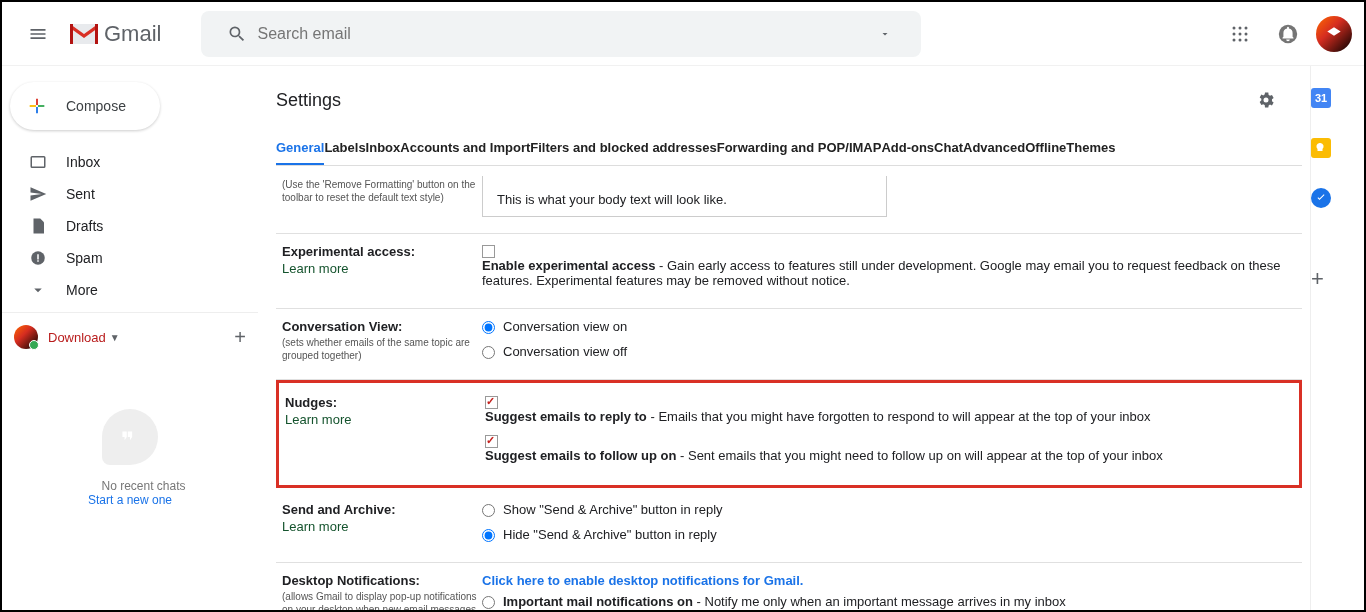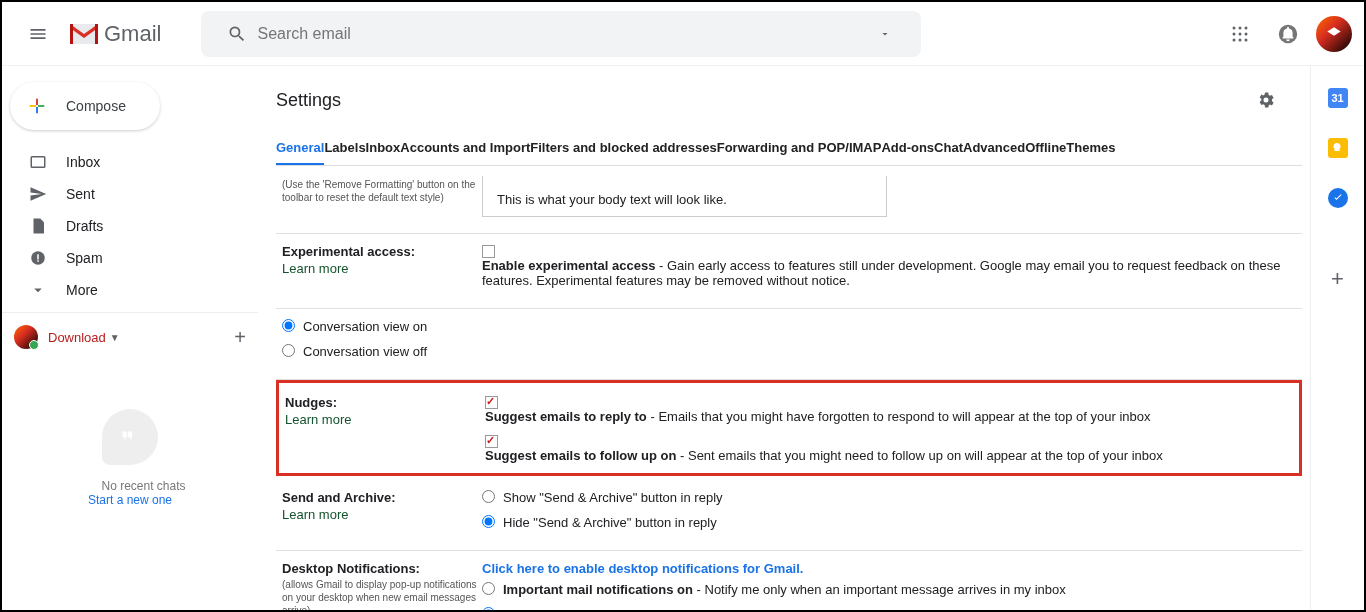--- a/index.html
+++ b/index.html
@@ -46,30 +46,30 @@
 .tab.active { color:#1a73e8; border-bottom:2px solid #1a73e8; }
 .settings-body { overflow-y: scroll; height: 450px; padding-right: 0; }
 .settings-body::-webkit-scrollbar { width:14px; }
 .settings-body::-webkit-scrollbar-thumb { background:#dadce0; border-radius:8px; }
 .row { display:flex; padding: 10px 6px; border-bottom:1px solid #e0e0e0; }
 .row .leftcol { width: 200px; }
 .row .leftcol .lbl { font-size:13px; font-weight:bold; }
 .row .leftcol .sub { font-size:10px; color:#555; line-height:1.3; margin-top:2px;}
 .row .leftcol .learn { font-size:13px; color:#14532d; cursor:pointer; display:block; margin-top:2px;}
 .row .rightcol { flex:1; font-size:13px; }
-.radio-line { display:flex; align-items:flex-start; margin-bottom: 10px; }
+.radio-line { display:flex; align-items:flex-end; margin-bottom: 10px; }
 .radio-line input { margin-right:8px; }
 .chk-line { display:flex; align-items:flex-start; margin-bottom: 10px; flex-direction: column; }
 .chk { width:13px; height:13px; border:1px solid #999; margin-right:8px; margin-top:1px; flex-shrink:0; position:relative; background:#fff; }
 .chk.checked { background:#fff; }
 .chk.checked::after { content:"✓"; color:#c5221f; font-size:11px; font-weight:bold; position:absolute; top:-2px; left:0; }
 .bodypreview { border:1px solid #ccc; border-top:none; padding: 16px 14px 9px; width: 405px; margin-bottom:6px; font-size:13px; }
 .highlight-box { border: 3px solid #d93025; padding: 8px 6px 0; margin-bottom: 4px; }
 .link { color:#1a73e8; cursor:pointer; }
-.rightpanel { width: 54px; border-left:1px solid #eee; display:flex; flex-direction:column; align-items:center; padding-top: 22px; gap: 30px; }
+.rightpanel { width: 54px; border-left:1px solid #eee; display:flex; flex-direction:column; padding-top: 22px; gap: 30px; }
 .rp-item { width:20px; height:20px; display:flex; align-items:center; justify-content:center; cursor:pointer; font-size:11px; font-weight:bold; color:#fff;}
 .rp-cal { background:#4285f4; border-radius:3px;}
 .rp-keep { background:#fbbc04; border-radius:3px;}
 .rp-tasks { background:#1a73e8; border-radius:50%;}
 .rp-plus { color:#5f6368; font-size:22px; margin-top: 28px;}
 </style>
 </head>
 <body>
 
 <div class="header">
@@ -239,34 +239,38 @@
           </div>
           <div class="rightcol">
             <div class="chk-line">
               <div class="chk"></div>
               <div><b>Enable experimental access</b><span> - Gain early access to features still under development. Google may email you to request feedback on these features. Experimental features may be removed without notice.</span></div>
             </div>
           </div>
         </div>
 
         <div class="row">
+          <div class="leftcol">
+            <span class="lbl">Conversation View:</span>
+            <div class="sub">(sets whether emails of the same topic are grouped together)</div>
+          </div>
           <div class="rightcol">
             <div class="radio-line">
                 <input type="radio" name="cv" checked="" style="">
                 <span>Conversation view on</span>
               </div>
             <div class="radio-line">
                 <input type="radio" name="cv" style="">
                 <span>Conversation view off</span>
               </div>
           </div>
         </div>
 
         <div class="highlight-box">
-        <div class="row" style="border-bottom:none; padding:4px 0 0;">
+        <div class="row" style="border-bottom:none; padding:4px 0 12px;">
           <div class="leftcol">
             <span class="lbl">Nudges:</span>
             <a class="learn">Learn more</a>
           </div>
           <div class="rightcol">
             <div class="chk-line">
                   <div class="chk checked"></div>
                   <div><b>Suggest emails to reply to</b><span> - Emails that you might have forgotten to respond to will appear at the top of your inbox</span></div>
                 </div>
             <div class="chk-line">

